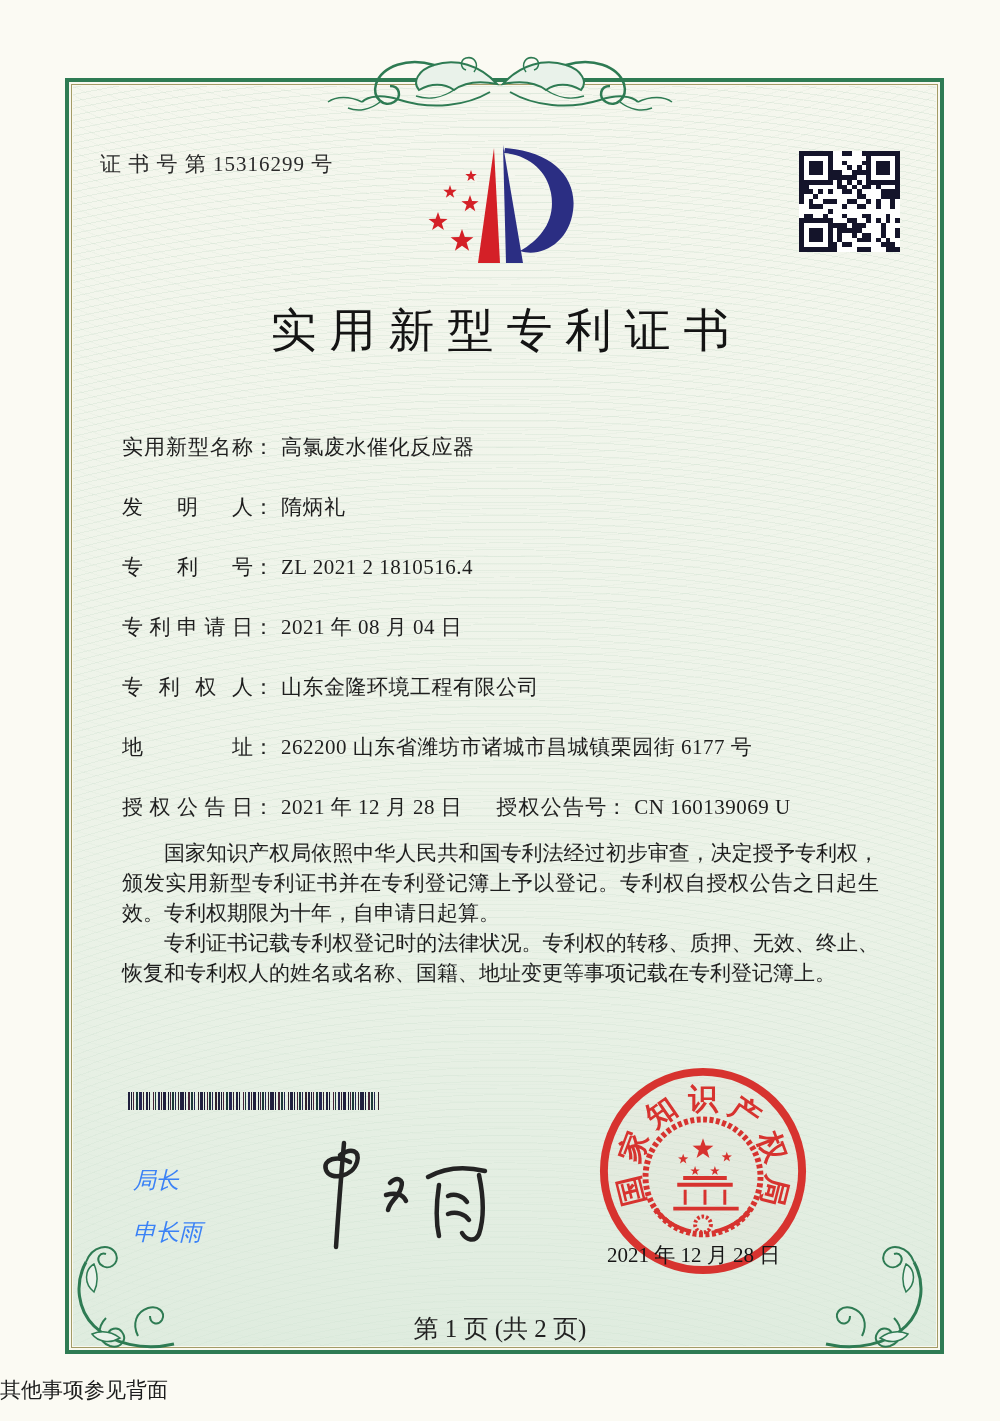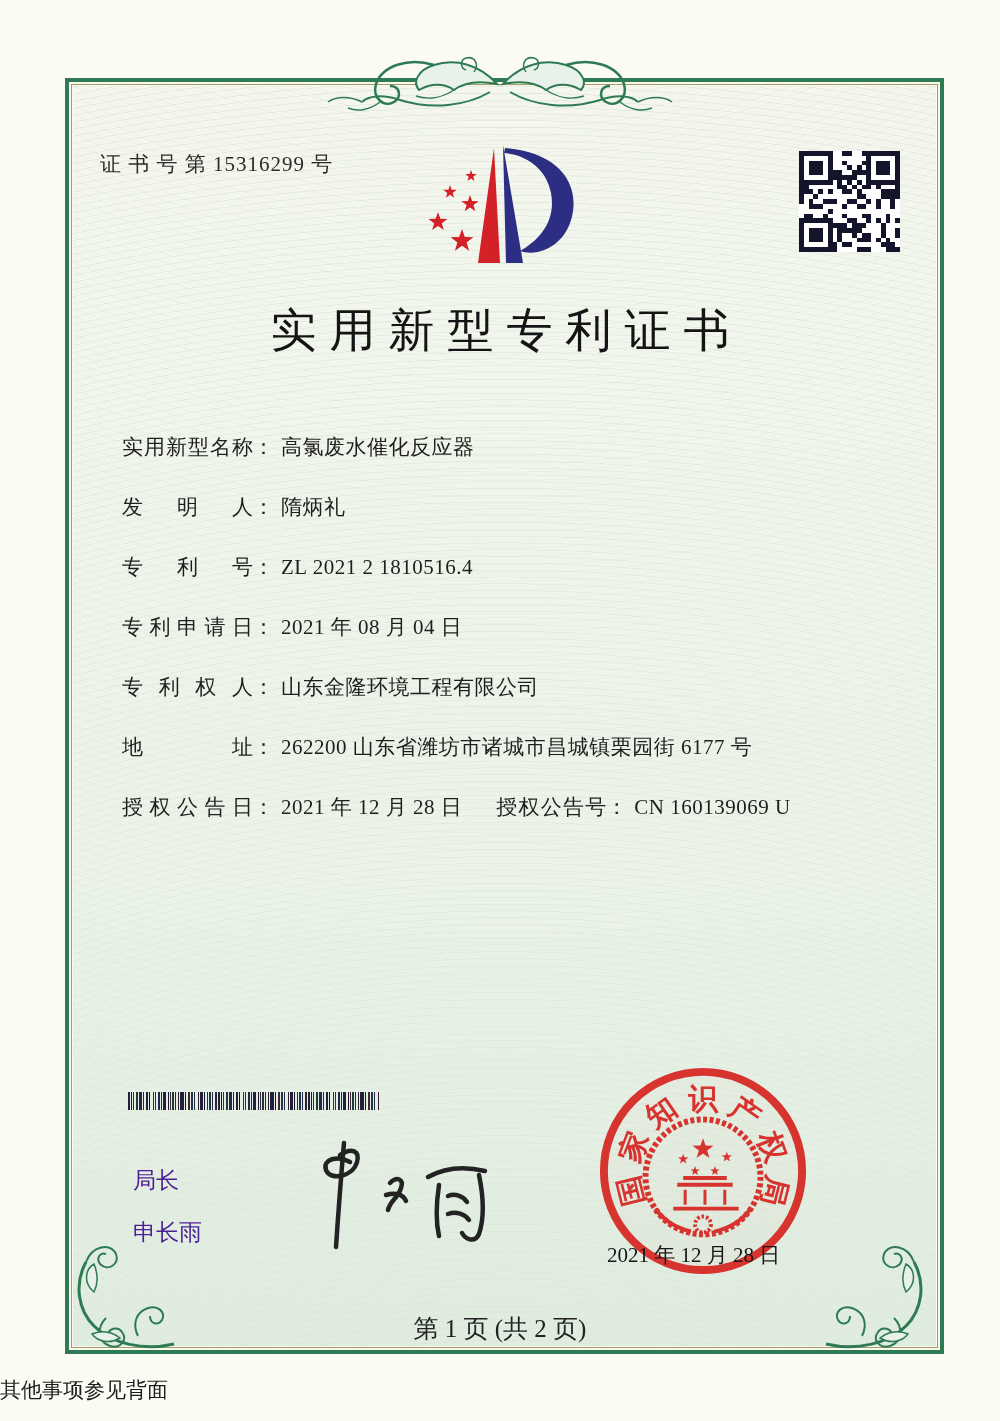--- a/index.html
+++ b/index.html
@@ -35,21 +35,21 @@
   .f-colon{display:inline-block;}
   .f-value{margin-left:7px;letter-spacing:.5px;}
   .f-group2{margin-left:34px;display:flex;align-items:baseline;}
   .f-label2{display:inline-block;width:110px;text-align:justify;text-align-last:justify;}
   
   .paras{position:absolute;left:122px;top:838px;width:757px;font-size:21px;line-height:30px;text-align:justify;}
   .paras p{margin:0;text-indent:2em;}
   
   .barcode{position:absolute;left:127px;top:1092px;width:256px;height:18px;}
   
-  .signer{position:absolute;left:133px;top:1155px;font-size:23px;line-height:52px;color:#4c1d95;}
+  .signer{position:absolute;left:133px;top:1155px;font-size:23px;line-height:52px;color:#3b82f6;font-style:italic;}
   .signature{position:absolute;left:278px;top:1135px;width:235px;height:125px;}
   .signature path{stroke:#232323;stroke-width:4.5;fill:none;stroke-linecap:round;stroke-linejoin:round;}
   
   .seal{position:absolute;left:594px;top:1060px;width:218px;height:218px;}
   .seal-ch{font-size:30px;font-weight:700;fill:#d7332f;text-anchor:middle;
     font-family:"Liberation Serif","DejaVu Serif",serif;}
   .seal-date{position:absolute;left:607px;top:1241px;width:200px;font-size:21px;color:#161616;white-space:nowrap;}
   
   .page-no{position:absolute;left:0;right:0;top:1312px;text-align:center;font-size:25px;color:#222;}
   .back-note{position:absolute;left:0;right:0;top:1376px;text-align:left;font-size:21px;color:#1c1c1c;}
@@ -372,20 +372,24 @@
         <span class="f-colon">：</span>
       <span class="f-value">2021 年 12 月 28 日</span>
       <span class="f-group2">
         <span class="f-label2">授权公告号</span>
           <span class="f-colon">：</span>
         <span class="f-value">CN 160139069 U</span>
       </span>
     </div>
   </div>
 
+  <div class="paras">
+    <p>国家知识产权局依照中华人民共和国专利法经过初步审查，决定授予专利权，颁发实用新型专利证书并在专利登记簿上予以登记。专利权自授权公告之日起生效。专利权期限为十年，自申请日起算。</p>
+    <p>专利证书记载专利权登记时的法律状况。专利权的转移、质押、无效、终止、恢复和专利权人的姓名或名称、国籍、地址变更等事项记载在专利登记簿上。</p>
+  </div>
 
   <svg class="barcode" viewBox="0 0 256 18" preserveAspectRatio="none">
     <g id="barcode-bars">
         <rect x="1" y="0" width="2" height="18" fill="#20203e"></rect>
         <rect x="4" y="0" width="1" height="18" fill="#171730"></rect>
         <rect x="6" y="0" width="1" height="18" fill="#46243a"></rect>
         <rect x="9" y="0" width="2" height="18" fill="#1c3a38"></rect>
         <rect x="12" y="0" width="3" height="18" fill="#262650"></rect>
         <rect x="16" y="0" width="1" height="18" fill="#33222e"></rect>
         <rect x="19" y="0" width="2" height="18" fill="#20203e"></rect>

